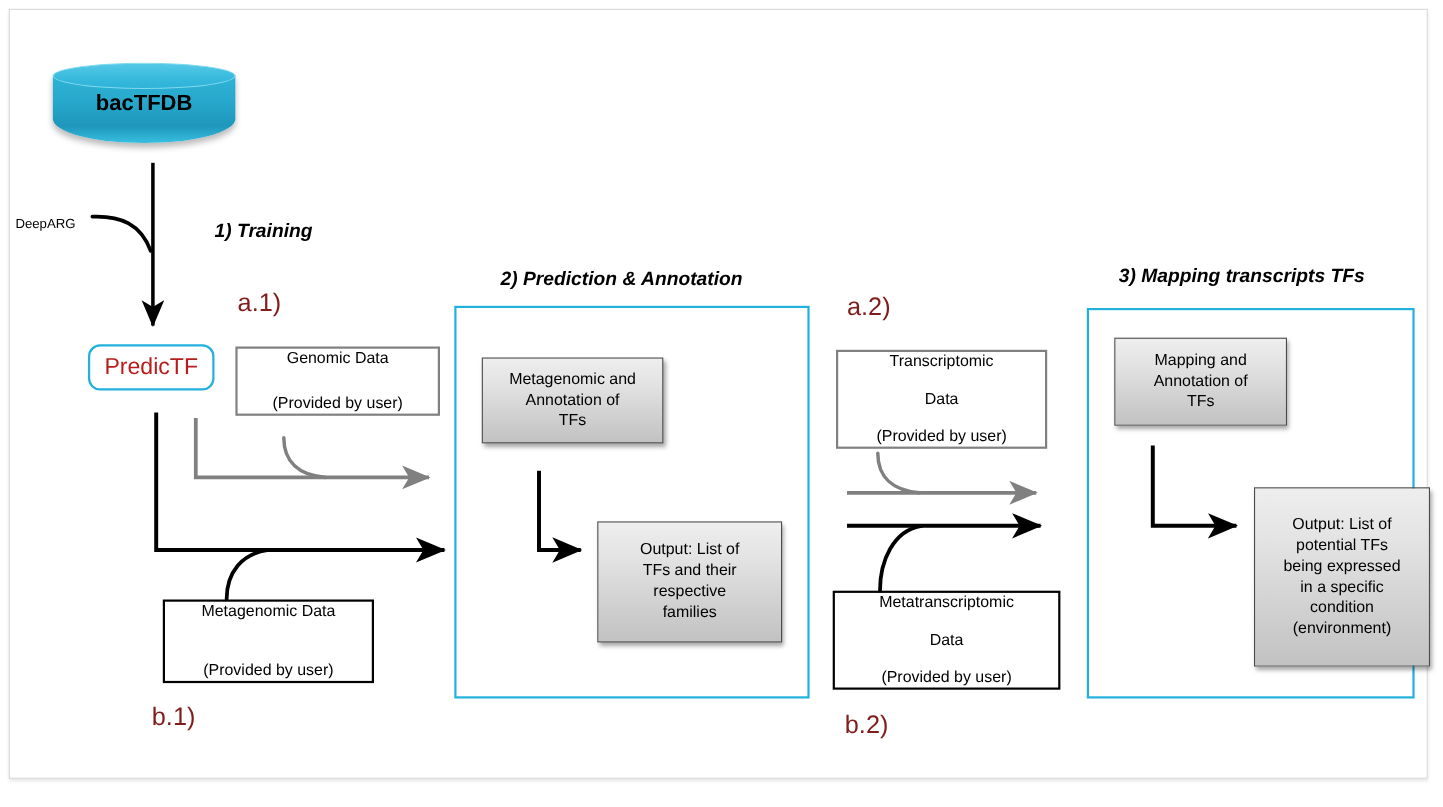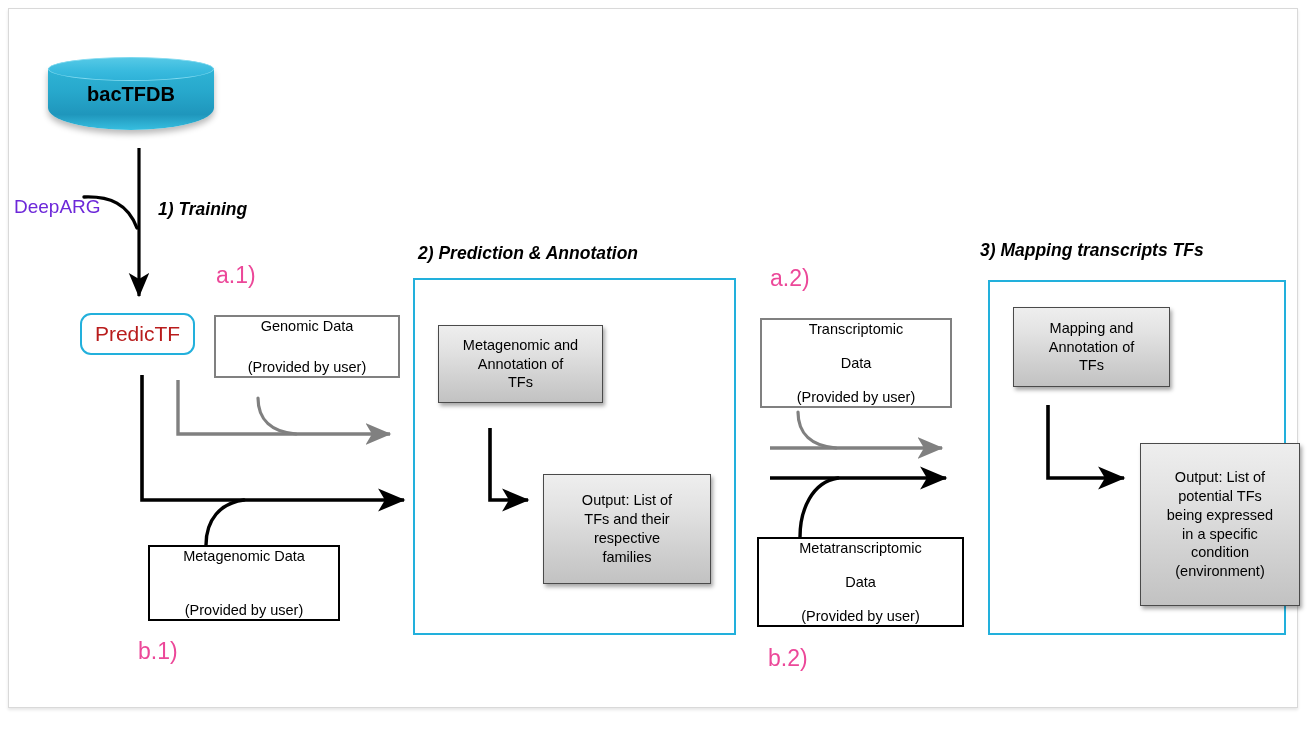--- a/index.html
+++ b/index.html
@@ -67,31 +67,32 @@
   }
 
   
   .step-title {
     position: absolute;
     font-size: 17.5px;
     font-style: italic;
     font-weight: bold;
     color: #000000;
     white-space: nowrap;
+    margin-left: 37px;
   }
   .sub-label {
     position: absolute;
     font-size: 23px;
-    color: #ec4899;
+    color: #7f1d1d;
     white-space: nowrap;
   }
   .plain-label {
     position: absolute;
-    font-size: 19px;
-    color: #6d28d9;
+    font-size: 12px;
+    color: #000000;
     white-space: nowrap;
   }
 
   
   .predictf-box {
     position: absolute;
     left: 80px;
     top: 313px;
     width: 115px;
     height: 42px;

